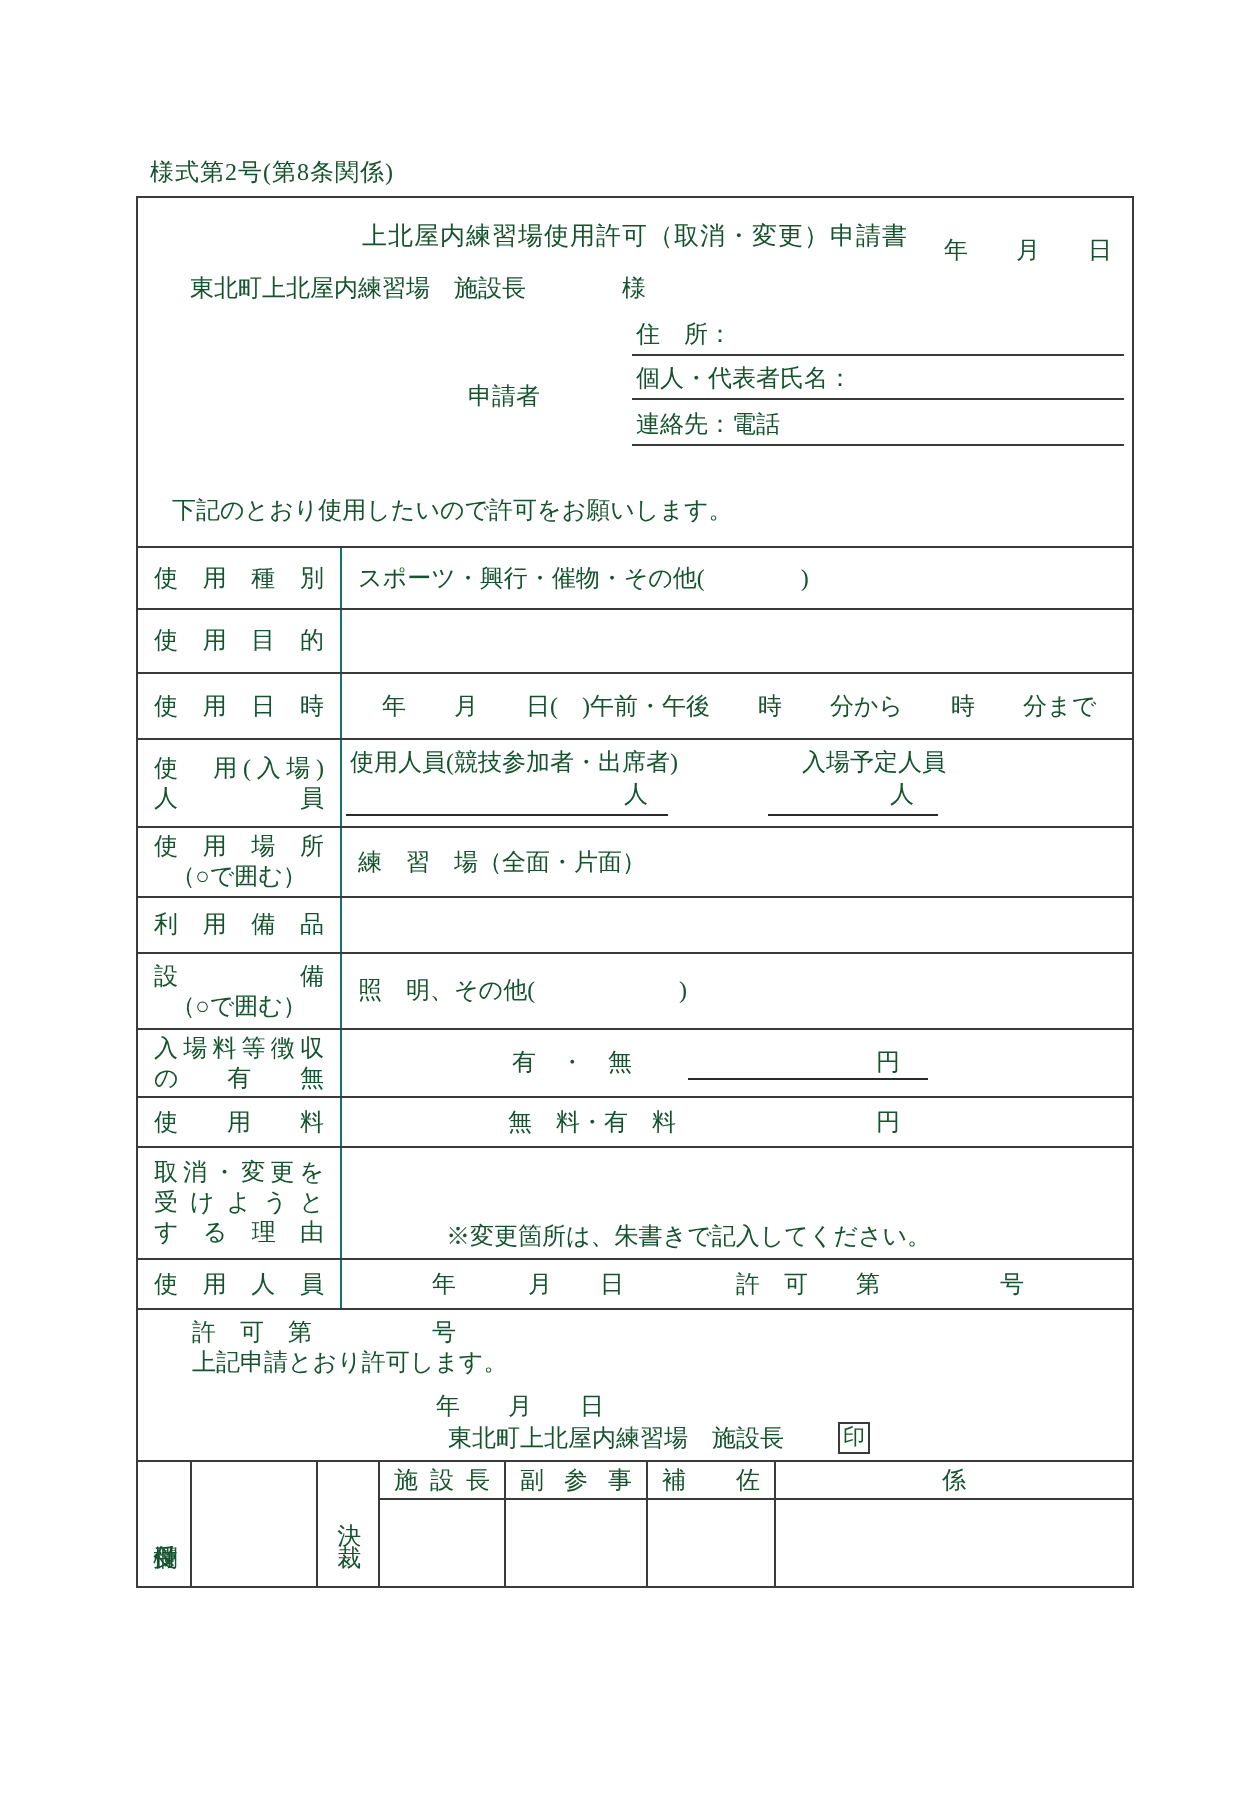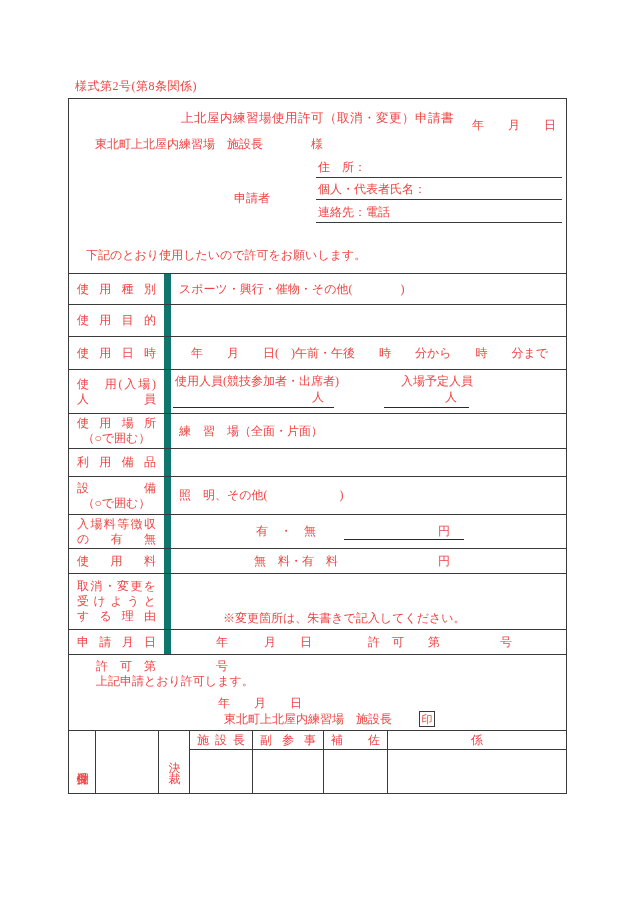--- a/index.html
+++ b/index.html
@@ -2,21 +2,21 @@
 <html><head>
 <meta charset="utf-8">
 <style>
   * { box-sizing: border-box; margin: 0; padding: 0; }
   html, body { background: #ffffff; }
   .page {
     position: relative;
     width: 630px; height: 903px;
     background: #ffffff;
     font-family: "Liberation Serif", "DejaVu Serif", serif;
-    color: #ef4444;
+    color: #14532d;
     font-size: 12px;
     line-height: 15px;
     overflow: hidden;
   }
   .form-no { position: absolute; left: 75px; top: 79px; letter-spacing: 0.5px; }
 
   .form-box {
     position: absolute; left: 68px; top: 98px;
     width: 499px; height: 696px;
     border: 1px solid #3a3a3a;
@@ -33,21 +33,21 @@
   .fld { height: 22.5px; border-bottom: 1px solid #3a3a3a; display: flex; align-items: flex-end; padding: 0 0 2px 2px; }
   .request-note { position: absolute; top: 149px; left: 17px; }
 
   
   .main-table { border-top: 1px solid #3a3a3a; }
   .row { display: flex; border-bottom: 1px solid #3a3a3a; }
   .r0 { height: 31px; } .r1 { height: 32px; } .r2 { height: 33px; }
   .r3 { height: 44px; } .r4 { height: 35px; } .r5 { height: 28px; }
   .r6 { height: 38px; } .r7 { height: 34px; } .r8 { height: 25px; }
   .r9 { height: 56px; gap: 44px; } .r10 { height: 25px; }
-  .lc { width: 102px; border-right: 7px solid #0f766e; display: flex; flex-direction: column; justify-content: center; padding: 0 8px; flex: none; }
+  .lc { width: 102px; border-right: 1px solid #0f766e; display: flex; flex-direction: column; justify-content: center; padding: 0 8px; flex: none; }
   .lline { text-align: justify; text-align-last: justify; text-justify: inter-character; line-height: 15px; }
   .lline.c { text-align: center; text-align-last: center; }
   .vc { flex: 1; display: flex; align-items: center; padding-left: 8px; position: relative; }
   .r2 .vc { padding-left: 20px; }
 
   
   .vc3 { flex: 1; position: relative; }
   .cap1 { position: absolute; left: 4px; top: 4px; }
   .cap2 { position: absolute; left: 230px; top: 4px; }
   .ulA { position: absolute; left: 2px; top: 20px; width: 161px; height: 18px; border-bottom: 1px solid #2a2a2a; text-align: right; padding-right: 10px; }
@@ -216,21 +216,21 @@
           <div class="lline">受けようと</div>
           <div class="lline">する理由</div>
         </div>
         <div class="vc">
             <span>※変更箇所は、朱書きで記入してください。</span>
           </div>
       </div>
 
       <div class="row r10">
         <div class="lc">
-            <div class="lline">申請月日</div>
+            <div class="lline">使用人員</div>
           </div>
         <div class="vc">
           <span class="appdate">年　　　月　　日</span>
           <span class="permitno">許　可　　第　　　　　号</span>
         </div>
       </div>
 
     </div>
 
     <div class="sec-permit">

